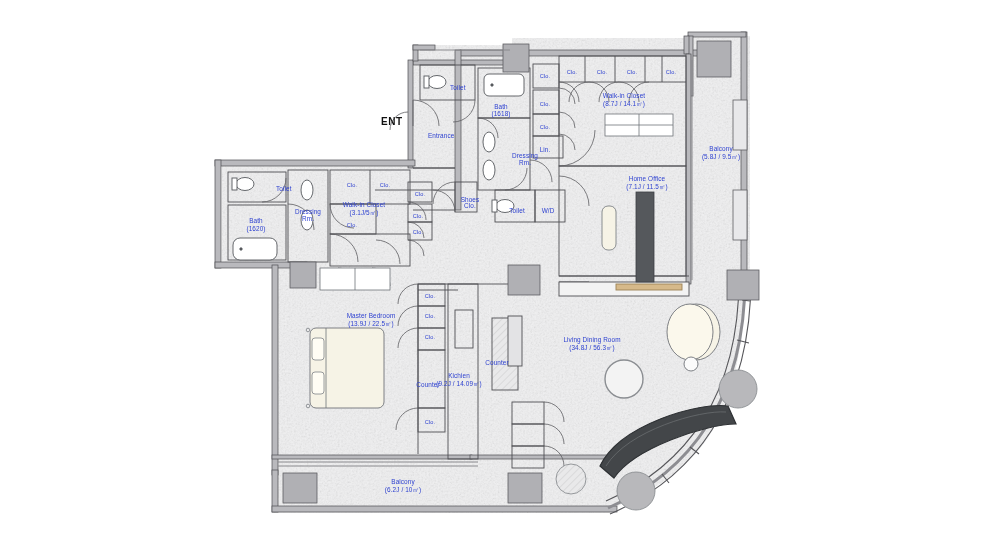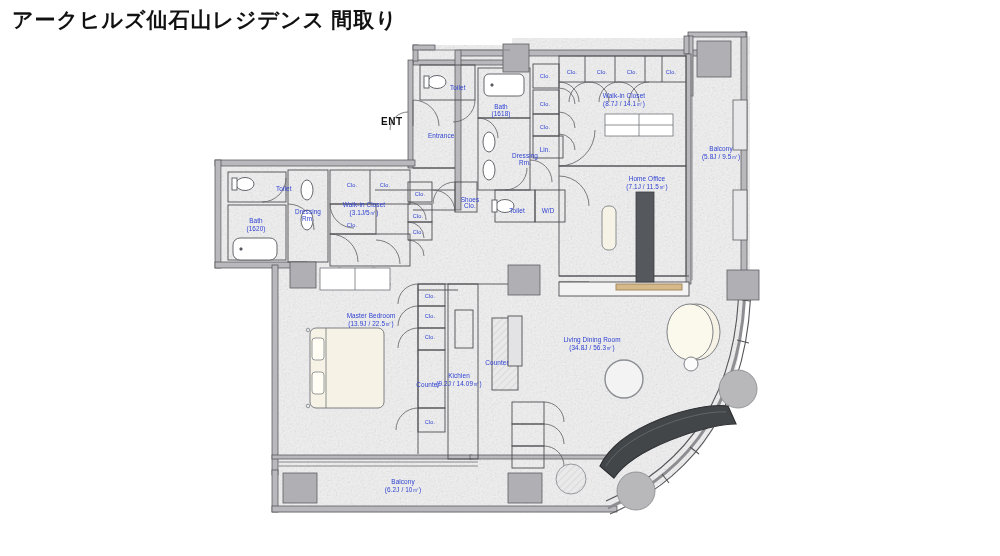--- a/index.html
+++ b/index.html
@@ -24,21 +24,20 @@
   }
   .lbl.c{text-align:center;transform:translateX(-50%);}
   .lbl.blk{color:#111;font-size:10px;font-weight:700;letter-spacing:.5px;text-align:center;}
   .lbl.sm{font-size:5.6px;line-height:6.6px;}
 </style>
 </head>
 <body>
 
 <div id="page">
 
-  <div id="title">アークヒルズ仙石山レジデンス 間取り</div>
 
   <svg id="plan" viewBox="0 0 1000 556">
     <defs>
 
       <filter id="speckle" x="0" y="0" width="100%" height="100%">
         <feTurbulence type="fractalNoise" baseFrequency="0.55" numOctaves="4" seed="7" result="n"></feTurbulence>
         <feColorMatrix in="n" type="saturate" values="0"></feColorMatrix>
         <feComponentTransfer>
           <feFuncA type="linear" slope="0.30" intercept="0"></feFuncA>
         </feComponentTransfer>

